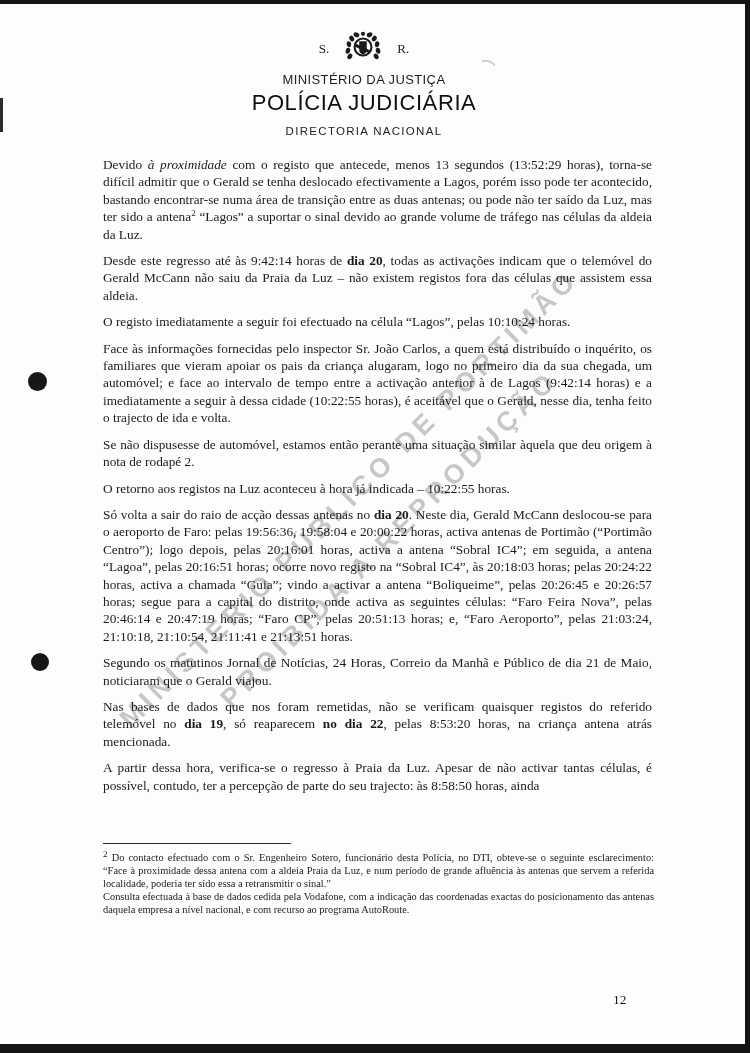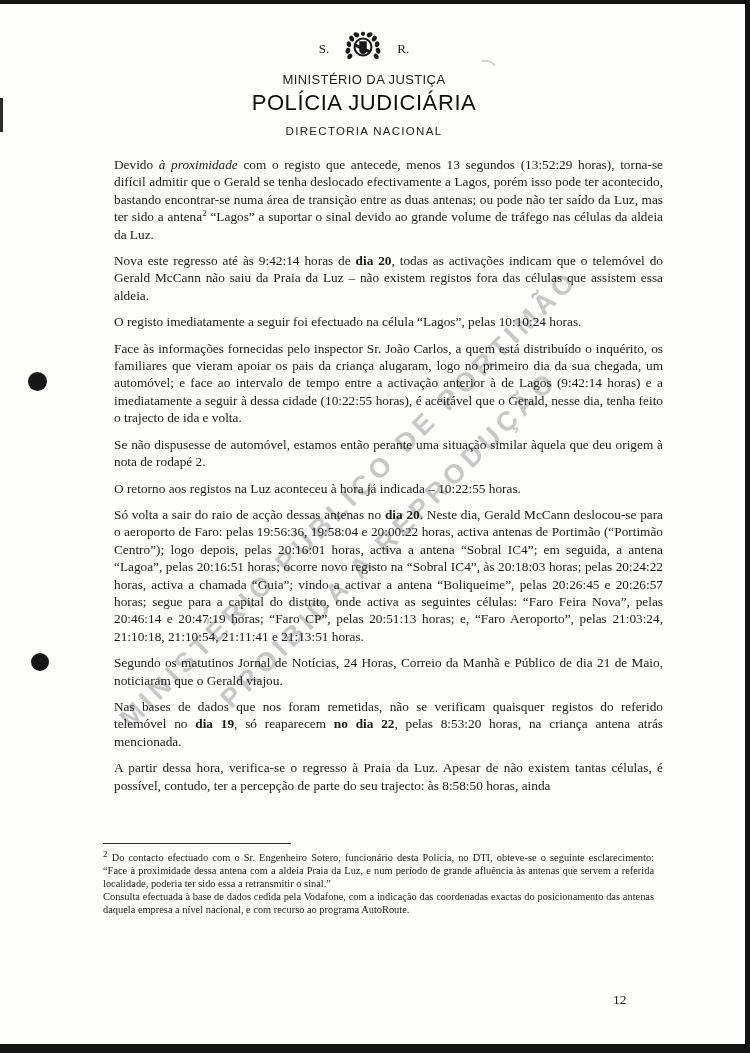--- a/index.html
+++ b/index.html
@@ -33,21 +33,21 @@
   .agency{margin-top:3px;font-size:22px;letter-spacing:.6px;color:#0f0f0f;transform:translateX(-11px);}
   .directorate{margin-top:9px;font-size:11.5px;letter-spacing:1.3px;color:#222;transform:translateX(-11px);}
 
   
   .watermark{position:absolute;left:25px;top:460px;width:700px;height:130px;
     transform:rotate(-45deg);z-index:0;
     font-family:"Liberation Sans", sans-serif;text-align:center;pointer-events:none;}
   .watermark div{font-size:27px;letter-spacing:5px;line-height:57px;white-space:nowrap;font-weight:bold;}
 
   
-  .content{position:absolute;left:114px;top:156px;width:549px;z-index:1;
+  .content{position:absolute;left:103px;top:156px;width:549px;z-index:1;
     font-size:13.3px;line-height:17.4px;text-align:justify;}
   .content p{margin:0 0 9px 0;}
   .seg-b{font-weight:bold;}
   .seg-i{font-style:italic;}
   .seg-sup{vertical-align:super;font-size:9px;line-height:0;}
 
   
   .footnote{position:absolute;left:103px;top:843px;width:551px;z-index:1;
     font-size:10.4px;line-height:13px;text-align:justify;color:#222;}
   .fn-sep{width:188px;border-top:1.6px solid #2a2a2a;margin:0 0 7px 0;}
@@ -99,29 +99,29 @@
       </span>
       <span class="crest-initial">R.</span>
     </div>
     <div class="ministry">MINISTÉRIO DA JUSTIÇA</div>
     <div class="agency">POLÍCIA JUDICIÁRIA</div>
     <div class="directorate">DIRECTORIA NACIONAL</div>
   </div>
 
   <div class="content">
       <p><span>Devido </span><span class="seg-i">à proximidade</span><span> com o registo que antecede, menos 13 segundos (13:52:29 horas), torna-se difícil admitir que o Gerald se tenha deslocado efectivamente a Lagos, porém isso pode ter acontecido, bastando encontrar-se numa área de transição entre as duas antenas; ou pode não ter saído da Luz, mas ter sido a antena</span><span class="seg-sup">2</span><span> “Lagos” a suportar o sinal devido ao grande volume de tráfego nas células da aldeia da Luz.</span></p>
-      <p><span>Nova este regresso até às 9:42:14 horas de </span><span class="seg-b">dia 20</span><span>, todas as activações indicam que o telemóvel do Gerald McCann não saiu da Praia da Luz – não existem registos fora das células que assistem essa aldeia.</span></p>
+      <p><span>Desde este regresso até às 9:42:14 horas de </span><span class="seg-b">dia 20</span><span>, todas as activações indicam que o telemóvel do Gerald McCann não saiu da Praia da Luz – não existem registos fora das células que assistem essa aldeia.</span></p>
       <p><span>O registo imediatamente a seguir foi efectuado na célula “Lagos”, pelas 10:10:24 horas.</span></p>
       <p><span>Face às informações fornecidas pelo inspector Sr. João Carlos, a quem está distribuído o inquérito, os familiares que vieram apoiar os pais da criança alugaram, logo no primeiro dia da sua chegada, um automóvel; e face ao intervalo de tempo entre a activação anterior à de Lagos (9:42:14 horas) e a imediatamente a seguir à dessa cidade (10:22:55 horas), é aceitável que o Gerald, nesse dia, tenha feito o trajecto de ida e volta.</span></p>
       <p><span>Se não dispusesse de automóvel, estamos então perante uma situação similar àquela que deu origem à nota de rodapé 2.</span></p>
       <p><span>O retorno aos registos na Luz aconteceu à hora já indicada – 10:22:55 horas.</span></p>
       <p><span>Só volta a sair do raio de acção dessas antenas no </span><span class="seg-b">dia 20</span><span>. Neste dia, Gerald McCann deslocou-se para o aeroporto de Faro: pelas 19:56:36, 19:58:04 e 20:00:22 horas, activa antenas de Portimão (“Portimão Centro”); logo depois, pelas 20:16:01 horas, activa a antena “Sobral IC4”; em seguida, a antena “Lagoa”, pelas 20:16:51 horas; ocorre novo registo na “Sobral IC4”, às 20:18:03 horas; pelas 20:24:22 horas, activa a chamada “Guia”; vindo a activar a antena “Boliqueime”, pelas 20:26:45 e 20:26:57 horas; segue para a capital do distrito, onde activa as seguintes células: “Faro Feira Nova”, pelas 20:46:14 e 20:47:19 horas; “Faro CP”, pelas 20:51:13 horas; e, “Faro Aeroporto”, pelas 21:03:24, 21:10:18, 21:10:54, 21:11:41 e 21:13:51 horas.</span></p>
       <p><span>Segundo os matutinos Jornal de Notícias, 24 Horas, Correio da Manhã e Público de dia 21 de Maio, noticiaram que o Gerald viajou.</span></p>
       <p><span>Nas bases de dados que nos foram remetidas, não se verificam quaisquer registos do referido telemóvel no </span><span class="seg-b">dia 19</span><span>, só reaparecem </span><span class="seg-b">no dia 22</span><span>, pelas 8:53:20 horas, na criança antena atrás mencionada.</span></p>
-      <p><span>A partir dessa hora, verifica-se o regresso à Praia da Luz. Apesar de não existem tantas células, é possível, contudo, ter a percepção de parte do seu trajecto: às 8:58:50 horas, ainda</span></p>
+      <p><span>A partir dessa hora, verifica-se o regresso à Praia da Luz. Apesar de não activar tantas células, é possível, contudo, ter a percepção de parte do seu trajecto: às 8:58:50 horas, ainda</span></p>
     </div>
 
   <div class="footnote">
     <div class="fn-sep"></div>
     <div>
         <p><span class="seg-sup">2</span><span> Do contacto efectuado com o Sr. Engenheiro Sotero, funcionário desta Polícia, no DTI, obteve-se o seguinte esclarecimento: “Face à proximidade dessa antena com a aldeia Praia da Luz, e num período de grande afluência às antenas que servem a referida localidade, poderia ter sido essa a retransmitir o sinal.”</span></p>
         <p><span>Consulta efectuada à base de dados cedida pela Vodafone, com a indicação das coordenadas exactas do posicionamento das antenas daquela empresa a nível nacional, e com recurso ao programa AutoRoute.</span></p>
       </div>
   </div>
 

